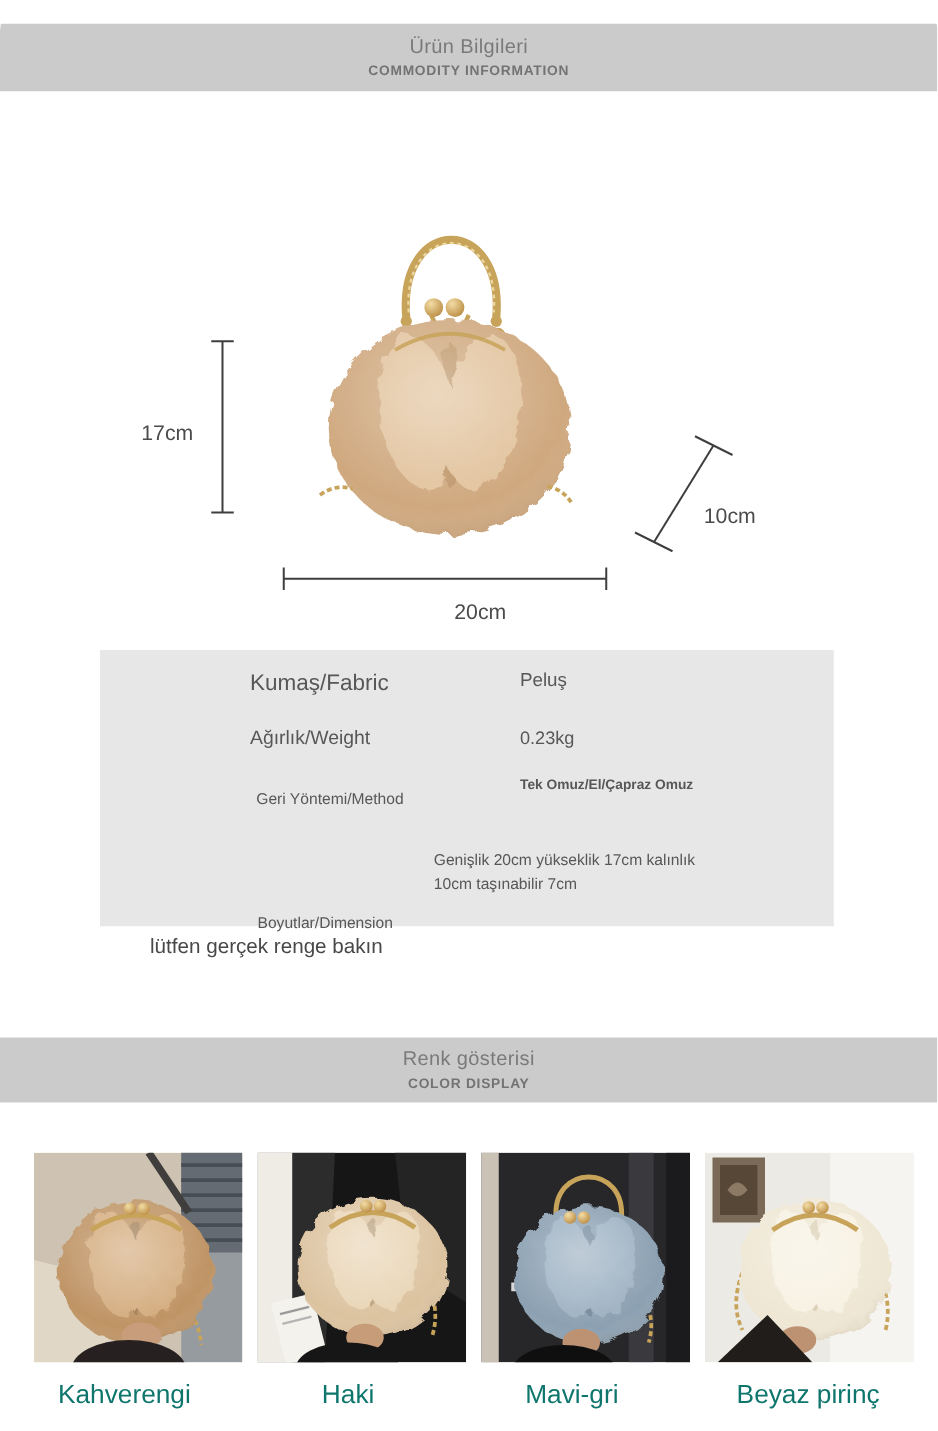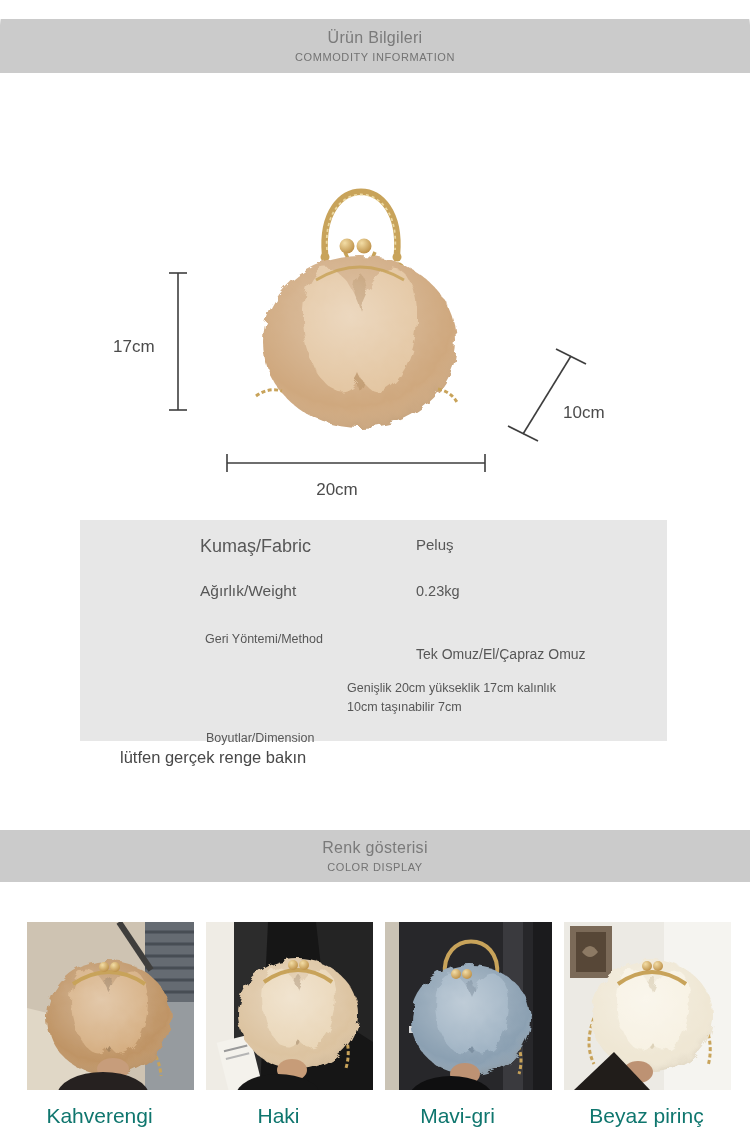--- a/index.html
+++ b/index.html
@@ -6,38 +6,38 @@
   .canvas{
     position:relative;width:750px;height:1145px;background:#fff;overflow:hidden;
     font-family:"Liberation Sans", sans-serif;color:#4b4b4b;border-radius:25px;
   }
   
   .bar{
     position:absolute;left:0;width:750px;background:var(--header-bg,#cbcbcb);
     display:flex;flex-direction:column;align-items:center;justify-content:center;gap:4px;
   }
   .bar-title{font-size:16px;color:#7a7a7a;letter-spacing:.3px;}
-  .bar-sub{font-size:11px;font-weight:normal;color:#737373;letter-spacing:.6px;}
+  .bar-sub{font-size:11px;font-weight:bold;color:#737373;letter-spacing:.6px;}
   .bar1{top:19px;height:54px;}
   .bar2{top:830px;height:52px;}
 
   
   .dim-label{position:absolute;font-size:17px;color:#4b4b4b;}
   .dim-svg{position:absolute;}
   .dim-svg line{stroke:#3e3e3e;stroke-width:1.6;}
 
   
   .spec{position:absolute;left:80px;top:520px;width:587px;height:221px;background:var(--table-bg,#e7e7e7);}
   .spec .cell{position:absolute;color:#575757;}
   .c-l1{left:120px;top:16px;font-size:18px;}
   .c-v1{left:336px;top:16px;font-size:15px;}
   .c-l2{left:120px;top:62px;font-size:15.5px;}
   .c-v2{left:336px;top:63px;font-size:14.5px;}
   .c-l3{left:125px;top:112px;font-size:12.5px;}
-  .c-v3{left:336px;top:125px;font-size:14px;line-height:19px;width:180px;}
+  .c-v3{left:336px;top:99px;font-size:11px;line-height:19px;width:180px;font-weight:bold;}
   .c-l4{left:126px;top:163px;font-size:12.5px;margin-top:48px;}
   .c-v4{left:267px;top:159px;font-size:12.5px;line-height:19px;width:235px;}
 
   .note{position:absolute;left:120px;top:746px;width:540px;font-size:16.5px;line-height:22.5px;color:#484848;}
 
   
   .swatch{position:absolute;top:922px;width:167px;height:168px;overflow:hidden;}
   .swatch svg{display:block;}
   .sw1{left:27px;} .sw2{left:206px;} .sw3{left:385px;} .sw4{left:564px;}
   .swatch-label{position:absolute;top:1104px;width:167px;text-align:center;font-size:21px;color:#0f766e;}
@@ -112,21 +112,21 @@
       <line x1="5" y1="141" x2="23" y2="141"></line>
       <line x1="14" y1="4" x2="14" y2="141"></line>
   </svg>
   <div class="dim-label" style="left:113px;top:337px;">17cm</div>
 
   <svg class="dim-svg" style="left:221px;top:452px;" width="270" height="22" viewBox="0 0 270 22">
     <line x1="6" y1="2" x2="6" y2="20"></line>
       <line x1="264" y1="2" x2="264" y2="20"></line>
       <line x1="6" y1="11" x2="264" y2="11"></line>
   </svg>
-  <div class="dim-label" style="left:302px;top:480px;width:70px;text-align:center;">20cm</div>
+  <div class="dim-label" style="left:335px;top:480px;width:70px;text-align:right;">20cm</div>
 
   <svg class="dim-svg" style="left:498px;top:344px;" width="98" height="102" viewBox="0 0 98 102">
     <line x1="58" y1="5" x2="88" y2="20"></line>
       <line x1="10" y1="82" x2="40" y2="97"></line>
       <line x1="73" y1="12" x2="25" y2="90"></line>
   </svg>
   <div class="dim-label" style="left:563px;top:403px;">10cm</div>
 
   <div class="spec">
     <div class="cell c-l1">Kumaş/Fabric</div>

